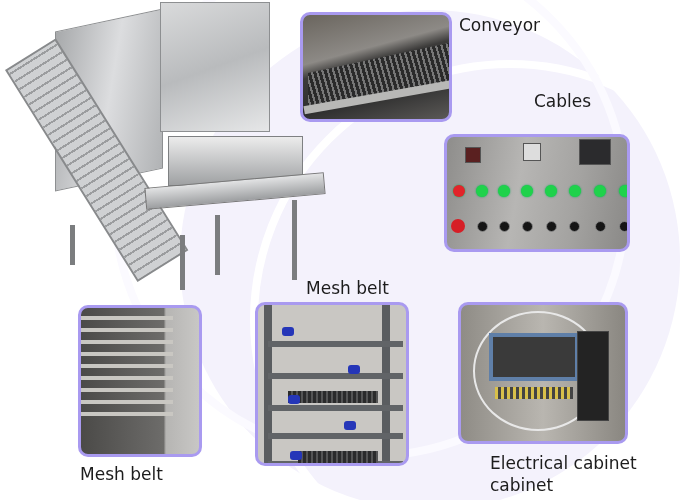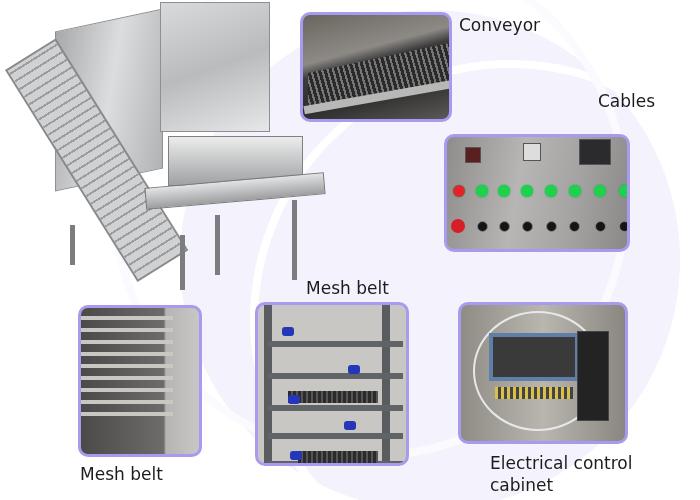--- a/index.html
+++ b/index.html
@@ -91,21 +91,21 @@
   <div class="m-leg" style="left:215px;top:215px;height:60px;"></div>
   <div class="m-leg" style="left:292px;top:200px;height:80px;"></div>
   <div class="m-leg" style="left:180px;top:235px;height:55px;"></div>
 </div>
 
 <div class="photo conv">
   <div class="mesh"></div>
   <div class="rail"></div>
 </div>
 <div class="label" style="left:459px;top:14px;">Conveyor</div>
-<div class="label" style="left:598px;top:90px;">Cables</div>
+<div class="label" style="left:534px;top:90px;">Cables</div>
 
 <div class="photo panel">
   <div class="disp" style="left:18px;top:10px;width:16px;height:16px;background:#5a2020;"></div>
   <div class="disp" style="left:76px;top:6px;width:18px;height:18px;background:#ddd;"></div>
   <div class="disp" style="left:132px;top:2px;width:32px;height:26px;"></div>
   <div class="lamp red" style="left:6px;top:48px;"></div>
   <div class="lamp" style="left:29px;top:48px;"></div>
   <div class="lamp" style="left:51px;top:48px;"></div>
   <div class="lamp" style="left:74px;top:48px;"></div>
   <div class="lamp" style="left:98px;top:48px;"></div>
@@ -153,14 +153,14 @@
   <div class="bearing" style="left:86px;top:116px;"></div>
   <div class="bearing" style="left:32px;top:146px;"></div>
 </div>
 
 <div class="photo cab">
   <div class="wire" style="left:12px;top:6px;width:130px;height:120px;"></div>
   <div class="frame"></div>
   <div class="vfd"></div>
   <div class="terms"></div>
 </div>
-<div class="label" style="left:490px;top:452px;">Electrical control</div>
+<div class="label" style="left:490px;top:452px;">Electrical cabinet</div>
 <div class="label" style="left:490px;top:474px;">cabinet</div>
 
 </body></html>

